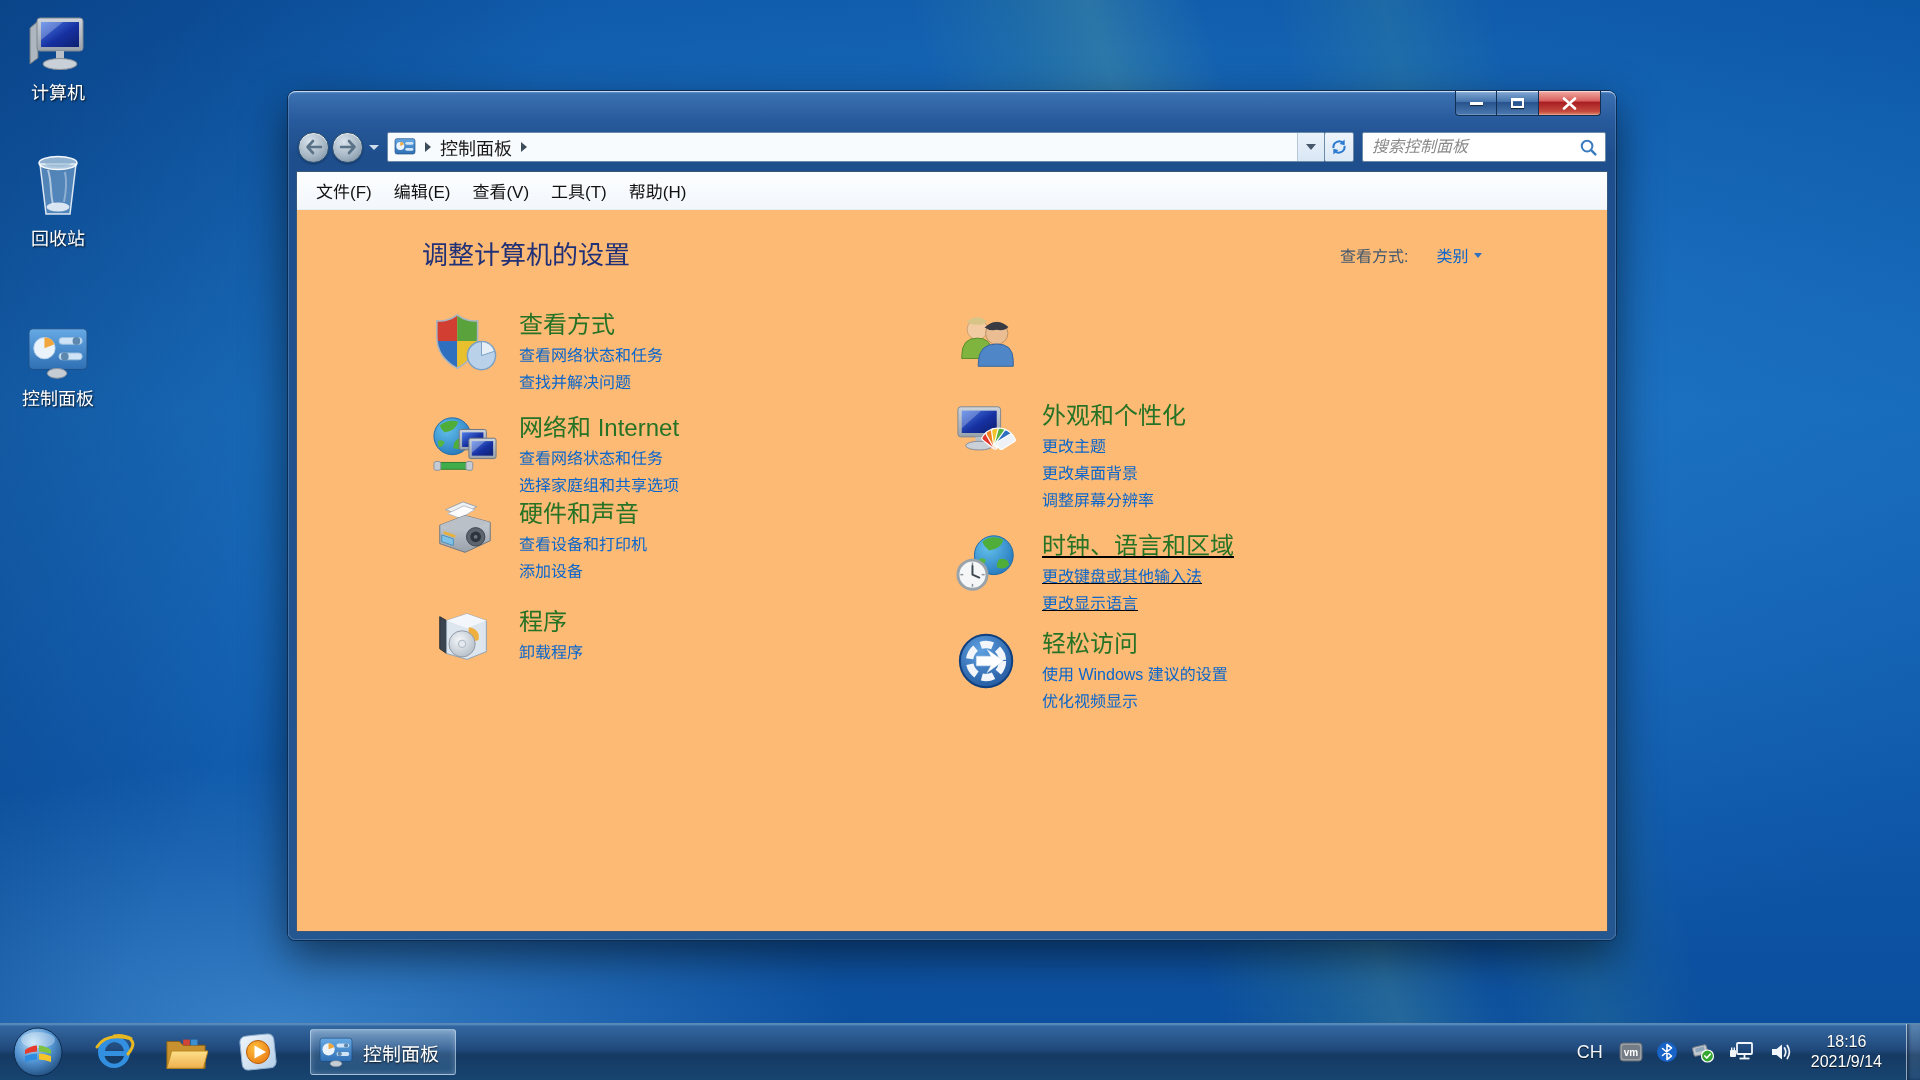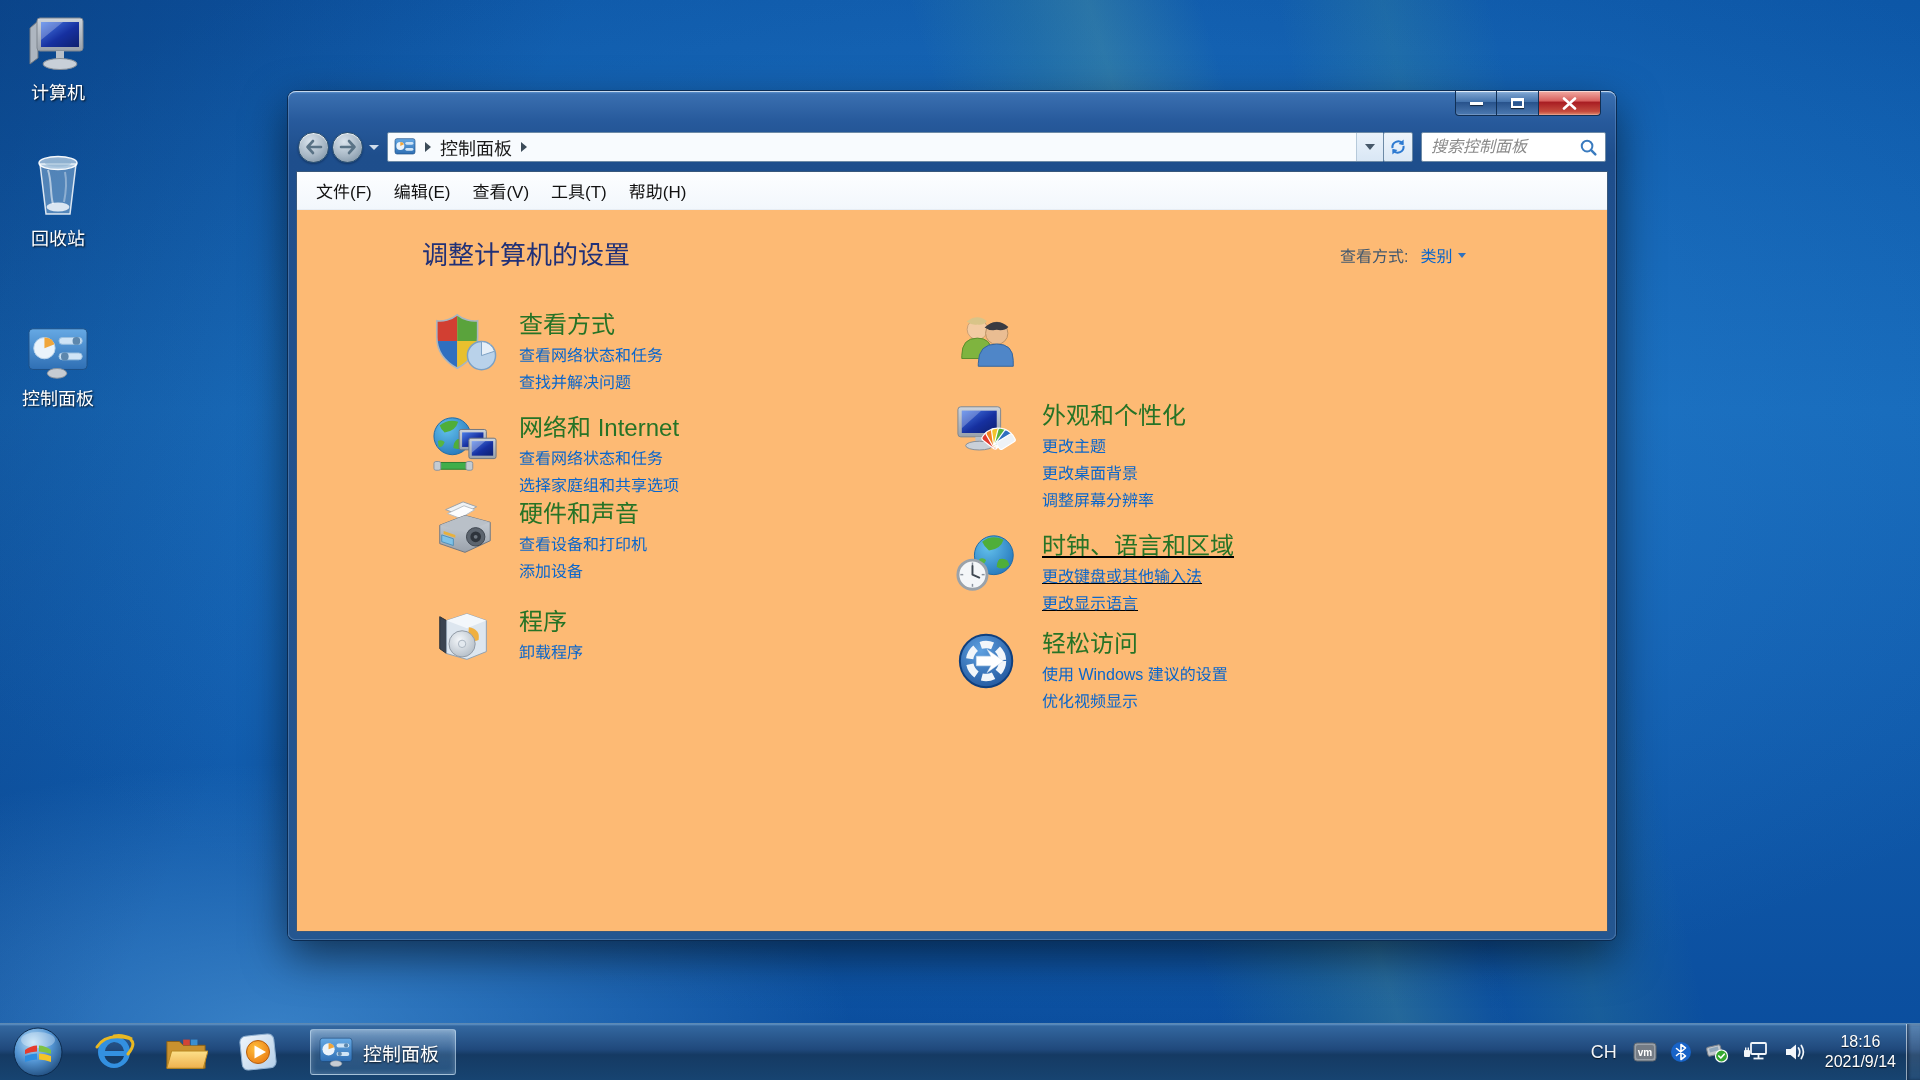--- a/index.html
+++ b/index.html
@@ -75,21 +75,21 @@
     width:27px; height:28px; display:flex; align-items:center; justify-content:center; cursor:pointer;
     background:linear-gradient(180deg,#eaf2fb,#d9e7f5); border-left:1px solid #b6c9da;
   }
   .addr-dd i{ width:0; height:0; border-left:5px solid transparent; border-right:5px solid transparent; border-top:6px solid #46586a; }
   .refresh-btn{
     width:30px; height:30px; margin-left:-1px; flex:none; cursor:pointer;
     background:linear-gradient(180deg,#eef4fb,#dce9f6); border:1px solid #6d8aa6; border-radius:2px;
     display:flex; align-items:center; justify-content:center;
   }
   .searchbox{
-    width:185px; height:30px; margin-left:8px; flex:none;
+    width:244px; height:30px; margin-left:8px; flex:none;
     background:#fff; border:1px solid #6d8aa6; border-radius:2px;
     display:flex; align-items:center;
   }
   .searchbox input{
     flex:1; min-width:0; border:none; outline:none; background:transparent;
     font-size:16px; padding:0 6px 0 9px; color:#222; font-family:"Liberation Sans",sans-serif;
   }
   .searchbox input::placeholder{ font-style:italic; color:#8a8a8a; }
   .searchbox .mag{ flex:none; margin-right:7px; display:flex; }
 
@@ -99,21 +99,21 @@
     background:#fff; border:1px solid #39587c; display:flex; flex-direction:column;
   }
   .menubar{
     height:38px; flex:none; display:flex; align-items:center; padding-left:8px;
     background:linear-gradient(180deg,#fdfeff,#f2f7fc); border-bottom:1px solid #e7edf4;
   }
   .menu-item{ font-size:17px; color:#111; padding:5px 11px; cursor:pointer; }
   .content{ position:relative; flex:1; background:#fdba74; overflow:hidden; }
   .page-title{ position:absolute; left:125px; top:24px; font-size:26px; color:#203077; }
   .viewby{ position:absolute; left:1043px; top:33px; font-size:16px; display:flex; align-items:center; }
-  .viewby .vlabel{ color:#42586e; margin-right:12px; }
+  .viewby .vlabel{ color:#42586e; margin-right:28px; }
   .viewby .vvalue{ color:#0a66cc; cursor:pointer; }
   .viewby i{ width:0; height:0; border-left:4px solid transparent; border-right:4px solid transparent; border-top:5px solid #2f71bf; margin-left:6px; cursor:pointer; }
 
   .cat-col{ position:absolute; top:100px; }
   .cat-col.left{ left:135px; width:480px; }
   .cat-col.right{ left:658px; width:580px; }
   .cat{ display:flex; align-items:flex-start; }
   .mb17{ margin-bottom:17px; } .mb18{ } .mb22{ margin-bottom:22px; }
   .mb27{ margin-bottom:27px; } .mb20{ margin-bottom:12px;text-decoration:underline; }
   .cat-icon{ width:66px; height:64px; flex:none; margin-right:21px; cursor:pointer; }
@@ -134,21 +134,21 @@
   .task-active{
     height:46px; margin-left:30px; padding:0 16px 0 8px; display:flex; align-items:center; cursor:pointer;
     background:linear-gradient(180deg, rgba(205,230,250,0.45), rgba(120,170,215,0.28) 50%, rgba(70,120,170,0.33));
     border:1px solid rgba(220,240,255,0.55); border-radius:3px;
     box-shadow:inset 0 0 6px rgba(255,255,255,0.25);
   }
   .task-active .tlabel{ color:#fff; font-size:19px; margin-left:10px; text-shadow:0 1px 2px rgba(0,0,0,0.8); }
   .tray{ margin-left:auto; height:100%; display:flex; align-items:center; }
   .tray-text{ color:#f2f6fa; font-size:18px; text-shadow:0 1px 1px rgba(0,0,0,0.7); margin-right:16px; cursor:pointer; }
   .tray-ic{ margin-right:14px; display:flex; cursor:pointer; }
-  .clock{ text-align:center; color:#fff; font-size:16px; line-height:20px; text-shadow:0 1px 1px rgba(0,0,0,0.7); margin:0 8px 0 4px; cursor:pointer; }
+  .clock{ text-align:center; color:#fff; font-size:16px; line-height:20px; text-shadow:0 1px 1px rgba(0,0,0,0.7); margin:0 22px 0 4px; cursor:pointer; }
   .show-desktop{
     width:14px; height:100%; margin-left:2px; cursor:pointer;
     background:linear-gradient(180deg, rgba(255,255,255,0.18), rgba(255,255,255,0.05));
     border-left:1px solid rgba(255,255,255,0.5);
     box-shadow:inset 2px 0 3px rgba(0,10,30,0.45);
   }
   svg{ display:block; }
 </style>
 </head>
 <body>

